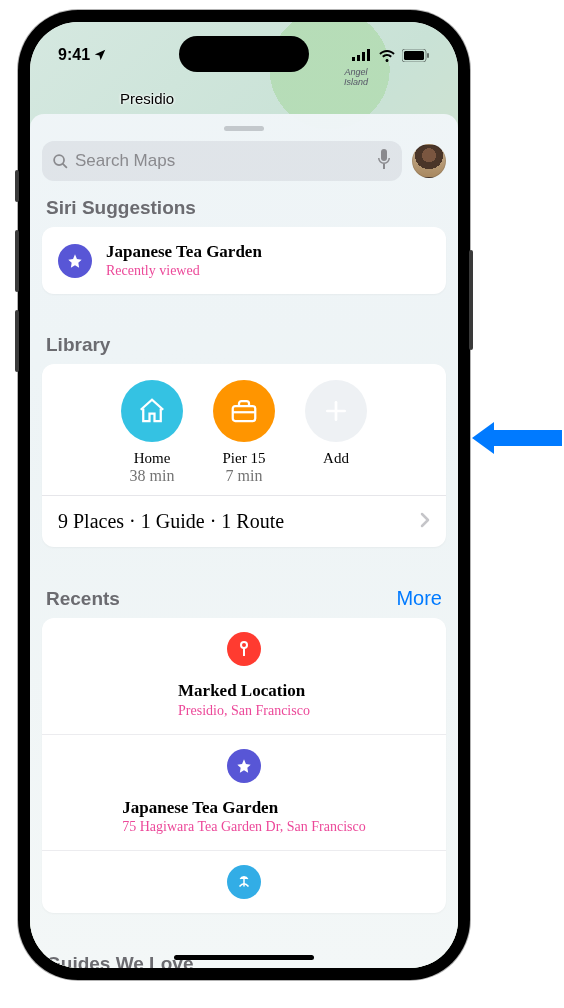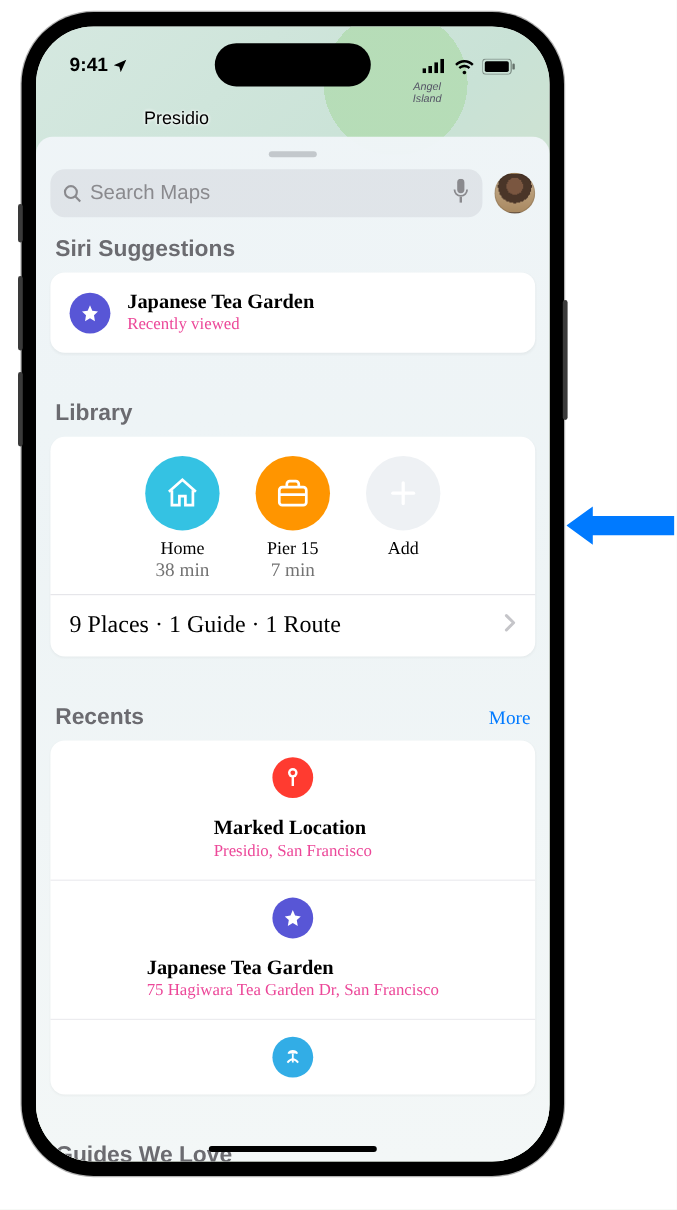--- a/index.html
+++ b/index.html
@@ -159,22 +159,21 @@
       align-items: baseline;
       padding: 0 4px 8px;
     }
     .section-title {
       font-size: 19px;
       font-weight: 600;
       color: #6b6b70;
     }
     .more-link {
       color: #007aff;
-      font-size: 16px;
-      font-family: Liberation Serif, serif;
+      font-size: 20px;
     }
 
     .card {
       background: #fff;
       border-radius: 12px;
       box-shadow: 0 1px 2px rgba(0,0,0,.04);
       margin-bottom: 40px;
       font-family: Liberation Serif, serif;
     }
 

